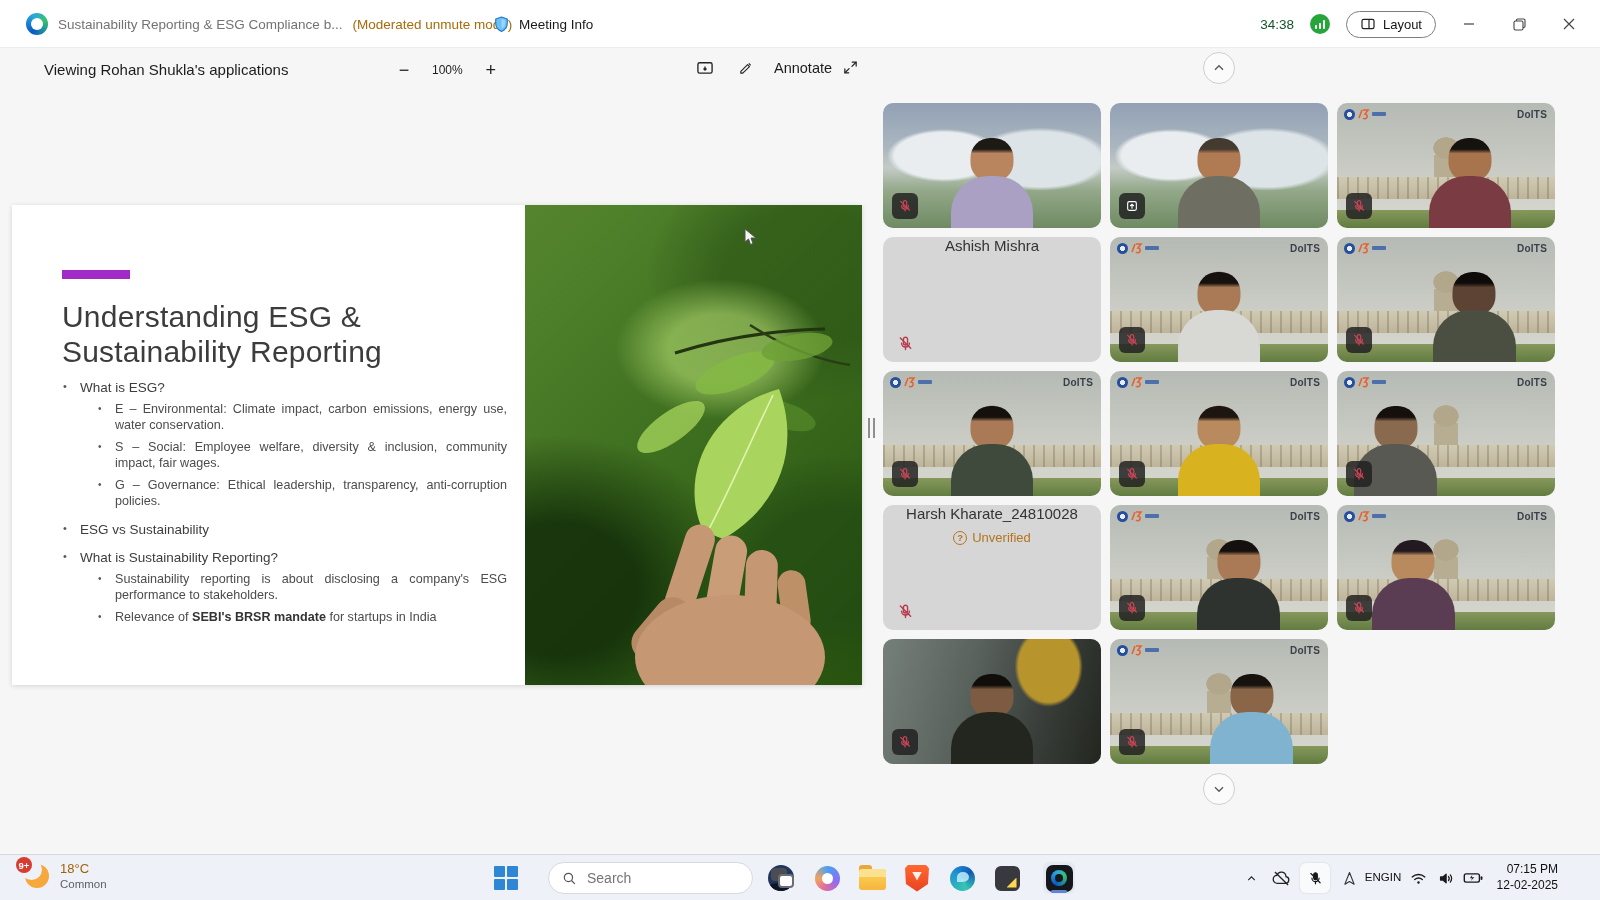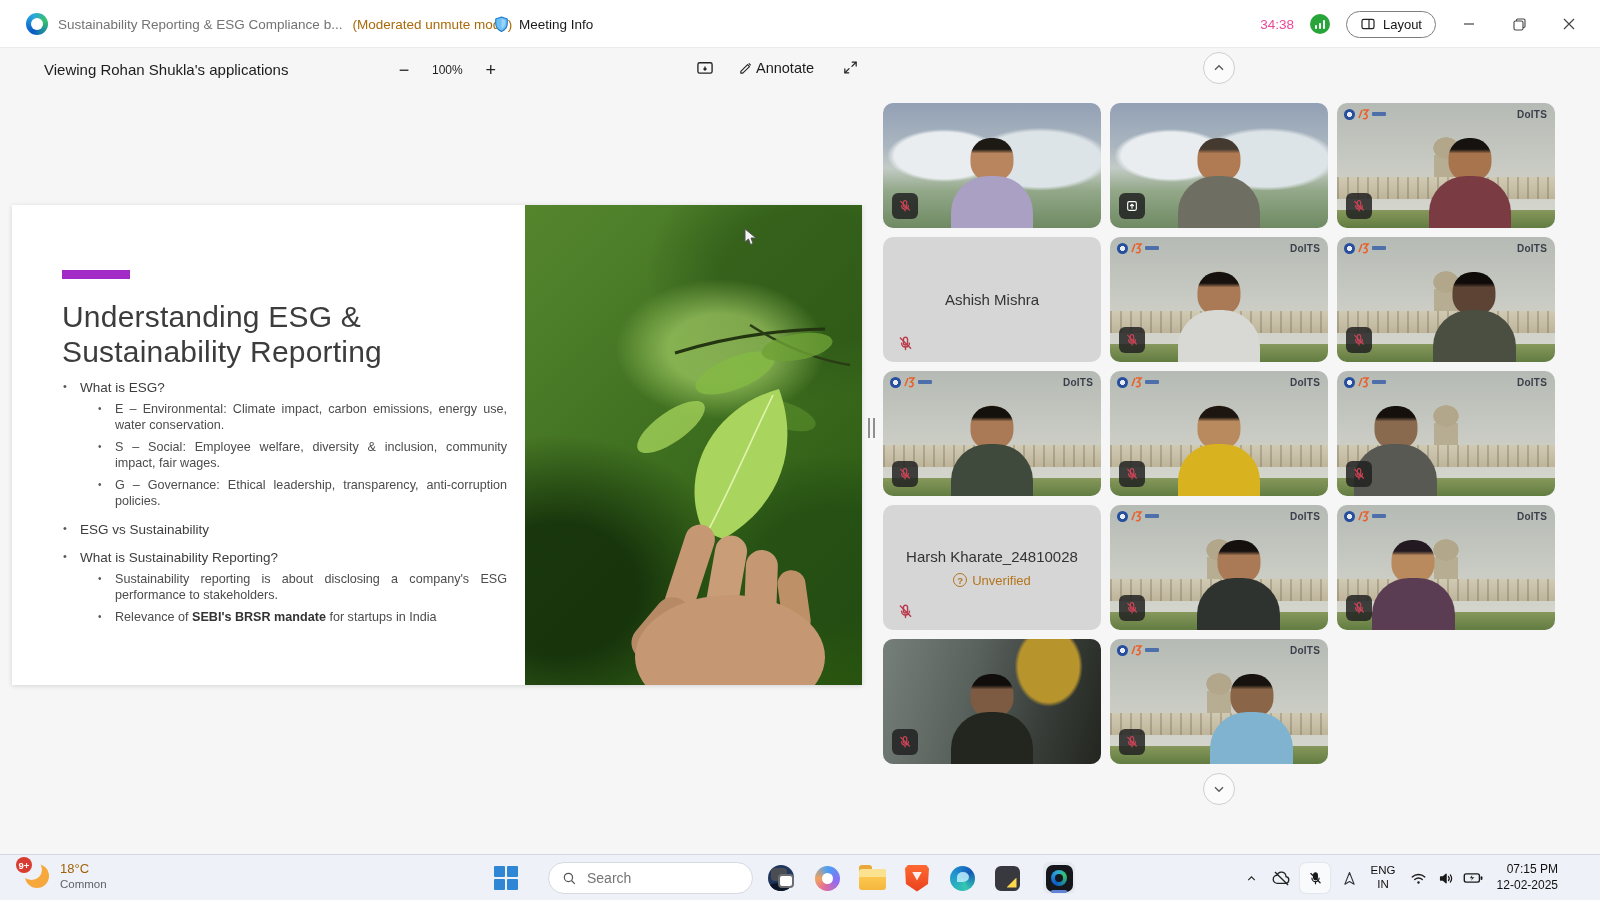--- a/index.html
+++ b/index.html
@@ -9,35 +9,35 @@
 
   
   .titlebar { position:absolute; left:0; top:0; width:1600px; height:48px; background:#fff; border-bottom:1px solid #ececec; }
   .tb-left { position:absolute; left:26px; top:0; height:48px; display:flex; align-items:center; gap:10px; }
   .webex-ring { width:22px; height:22px; border-radius:50%; background:conic-gradient(from 210deg,#0a59c9,#2aa7e0 35%,#35c26e 60%,#0a59c9); position:relative; flex:0 0 auto; }
   .webex-ring::after { content:""; position:absolute; inset:5px; background:#fff; border-radius:50%; }
   .meeting-title { font-size:13.5px; color:#737373; }
   .mode-note { font-size:13.5px; color:#a96a0a; }
   .tb-meeting-info { position:absolute; left:492px; top:0; height:48px; display:flex; align-items:center; gap:8px; font-size:13.5px; cursor:pointer; }
   .tb-right { position:absolute; right:14px; top:0; height:48px; display:flex; align-items:center; gap:16px; }
-  .timer { font-size:13.5px; color:#ec4899; }
+  .timer { font-size:13.5px; color:#14532d; }
   .conn { width:20px; height:20px; border-radius:50%; background:#27a53a; display:flex; align-items:flex-end; justify-content:center; gap:1.5px; padding-bottom:5px; }
   .conn i { display:block; width:2.5px; background:#fff; border-radius:1px; }
   .conn i:nth-child(1){height:4px}.conn i:nth-child(2){height:6.5px}.conn i:nth-child(3){height:9px}
   .layout-btn { display:flex; align-items:center; gap:7px; height:27px; padding:0 13px; border:1px solid #7e7e7e; border-radius:14px; background:#fff; font-size:13px; color:#141414; cursor:pointer; font-family:inherit; }
   .winbtn { width:34px; height:34px; display:flex; align-items:center; justify-content:center; cursor:pointer; }
 
   
   .share-toolbar { position:absolute; left:0; top:48px; width:880px; height:44px;margin-left:14px; }
   .viewing { position:absolute; left:30px; top:13px; font-size:15px; color:#1c1c1c; }
   .zoomctl { position:absolute; left:378px; top:10px; display:flex; align-items:center; gap:16px; }
   .zoomctl .zbtn { width:24px; height:24px; border:none; background:transparent; font-size:18px; color:#222; cursor:pointer; font-family:inherit; }
   .zoom-level { font-size:12px; color:#1c1c1c; }
   .tool-monitor { position:absolute; left:681px; top:11px; cursor:pointer; }
-  .annotate { position:absolute; left:724px; top:11px; display:flex; align-items:center; gap:1px; font-size:14.5px; color:#1c1c1c; cursor:pointer; }
+  .annotate { position:absolute; left:724px; top:11px; display:flex; align-items:center; gap:19px; font-size:14.5px; color:#1c1c1c; cursor:pointer; }
   .tool-expand { position:absolute; left:828px; top:11px; cursor:pointer; }
 
   
   .slide { position:absolute; left:12px; top:205px; width:850px; height:480px; background:#fff; box-shadow:0 1px 5px rgba(0,0,0,.14); }
   .accent-bar { position:absolute; left:50px; top:65px; width:68px; height:9px; background:#a22bc7; }
   .slide-title { position:absolute; left:50px; top:94px; width:380px; font-size:30px; line-height:35px; color:#3c3c3c; letter-spacing:.2px; }
   .bullets { position:absolute; left:50px; top:162px; width:445px; }
   .bullets ul { list-style:none; }
   .lv1 { position:relative; font-size:13.5px; color:#3d3d3d; padding-left:18px; margin-top:13px; }
   .lv1::before { content:"•"; position:absolute; left:1px; top:0; font-size:11px; color:#555; }
@@ -55,21 +55,21 @@
 
   .resize-handle { position:absolute; left:868px; top:418px; width:8px; height:20px; display:flex; gap:3px; cursor:col-resize; }
   .resize-handle i { width:2px; height:20px; background:#8f8f8f; }
 
   
   .scroll-btn { position:absolute; left:1203px; width:32px; height:32px; border-radius:50%; background:#fbfbfb; border:1px solid #cfcfcf; display:flex; align-items:center; justify-content:center; cursor:pointer; }
   .scroll-up { top:52px; }
   .scroll-down { top:773px; }
   .grid { position:absolute; left:883px; top:103px; display:grid; grid-template-columns:repeat(3,218px); grid-auto-rows:125px; gap:9px; }
   .tile { position:relative; border-radius:10px; overflow:hidden; background:#d5d6d5; cursor:pointer; }
-  .name-tile { display:flex; flex-direction:column; align-items:center; justify-content:center; }
+  .name-tile { display:flex; flex-direction:column; align-items:center; }
   .tile-name { font-size:15px; color:#333; }
   .unverified-row { margin-top:8px; display:flex; align-items:center; gap:5px; color:#b5741d; font-size:13px; }
   .q-circle { width:14px; height:14px; border:1.4px solid #b5741d; border-radius:50%; display:flex; align-items:center; justify-content:center; font-size:9.5px; font-weight:bold; }
   .mountain { background:
       radial-gradient(90px 42px at 28% 42%, #e9edf0 0 55%, rgba(0,0,0,0) 63%),
       radial-gradient(110px 50px at 72% 45%, #dde4e8 0 55%, rgba(0,0,0,0) 63%),
       linear-gradient(#93a0b5 0%,#aab6bf 35%,#c3cbc6 52%,#93a889 70%,#6f8a63 100%); }
   .campus { background:
       radial-gradient(13px 11px at 109px 45px, #b2a78b 0 95%, rgba(0,0,0,0) 100%),
       linear-gradient(#b7ad92,#b7ad92),
@@ -126,21 +126,21 @@
   .edge::after { content:""; position:absolute; left:7px; top:6px; width:12px; height:10px; background:#bdeffb; border-radius:50% 50% 50% 0; opacity:.85; }
   .note { width:25px; height:25px; border-radius:6px; background:#37393f; position:relative; overflow:hidden; }
   .note::after { content:""; position:absolute; right:3px; bottom:3px; width:10px; height:10px; background:#ffd84d; clip-path:polygon(100% 0,0 100%,100% 100%); }
   .webex-slot { left:1043px; background:#e5e9f0; }
   .webex-tile { width:27px; height:27px; border-radius:7px; background:#16171c; display:flex; align-items:center; justify-content:center; }
   .webex-tile .webex-ring { width:16px; height:16px; }
   .webex-tile .webex-ring::after { inset:4px; background:#16171c; }
   .run-indicator { position:absolute; bottom:1px; left:50%; transform:translateX(-50%); width:16px; height:3px; border-radius:2px; background:#6083d6; }
   .tray-item { position:absolute; top:0; height:46px; display:flex; align-items:center; justify-content:center; cursor:pointer; }
   .micbox { background:#f9fafc; border-radius:6px; width:30px; height:30px; top:8px; box-shadow:0 0 2px rgba(0,0,0,.15); }
-  .lang { flex-direction:column; line-height:1.2; font-size:11.5px; color:#111; text-align:center;justify-content:center; }
+  .lang { flex-direction:row; line-height:1.2; font-size:11.5px; color:#111; text-align:center;justify-content:center; }
   .clock { flex-direction:column; align-items:flex-end; line-height:1.3; font-size:12px; color:#111; text-align:right; }
 </style>
 </head>
 <body>
 
 <header class="titlebar">
   <div class="tb-left">
     <span class="webex-ring"></span>
     <span class="meeting-title">Sustainability Reporting &amp; ESG Compliance b...</span>
     <span class="mode-note">(Moderated unmute mode)</span>

